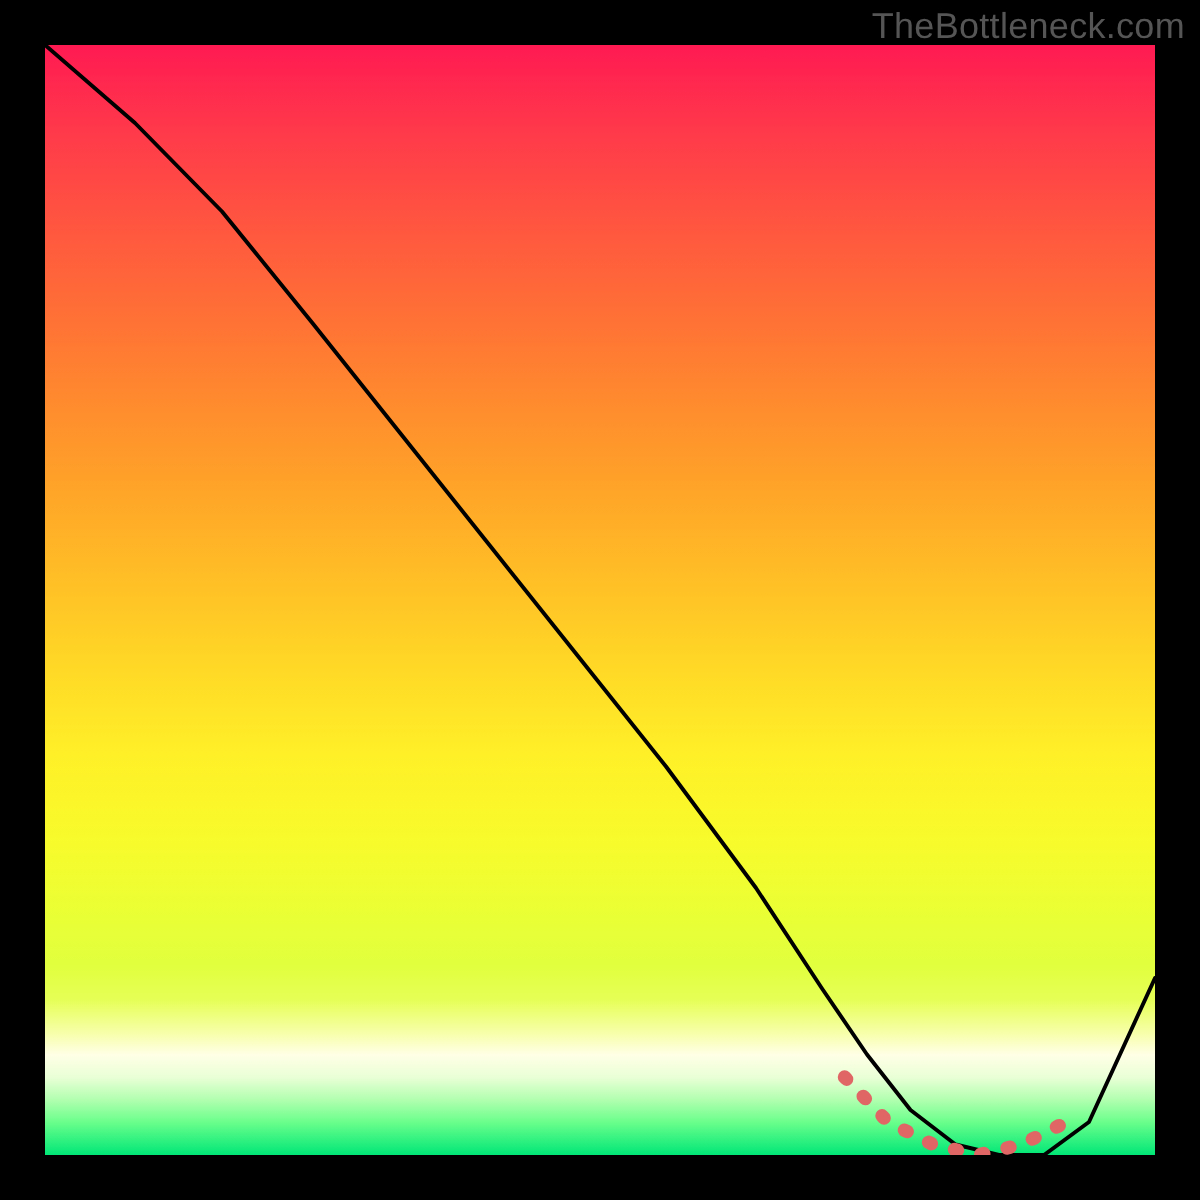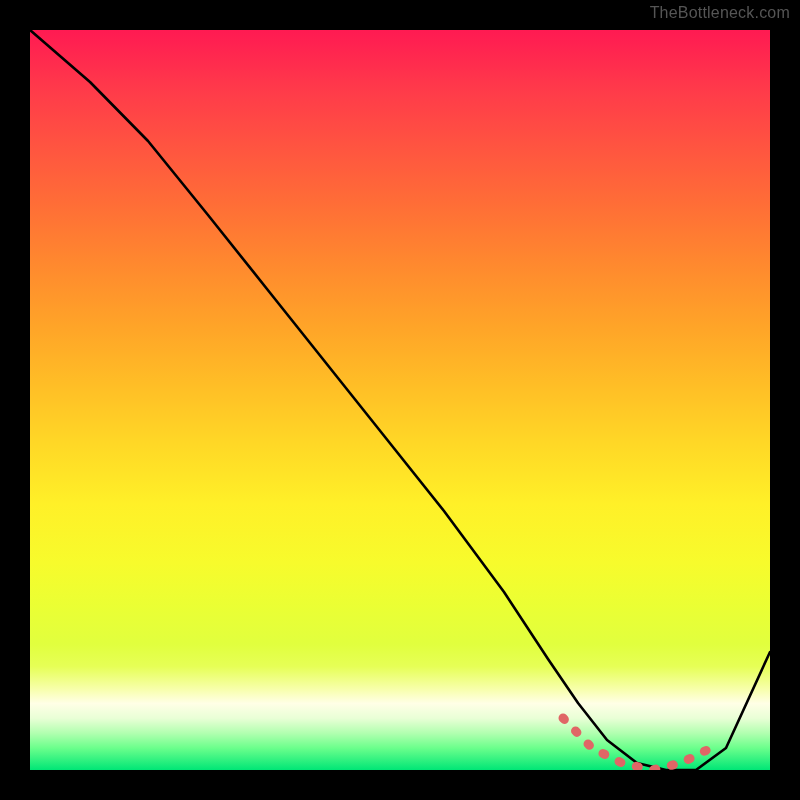--- a/index.html
+++ b/index.html
@@ -15,21 +15,21 @@
     position: relative;
     width: 800px;
     height: 800px;
     background: #000;
   }
   .watermark {
     position: absolute;
     top: 4px;
     right: 10px;
     color: #555;
-    font-size: 16px;
+    font-size: 24px;
     font-weight: 500;
     letter-spacing: 0.2px;
     user-select: none;
   }
   .plot {
     position: absolute;
     left: 30px;
     top: 30px;
     width: 740px;
     height: 740px;

